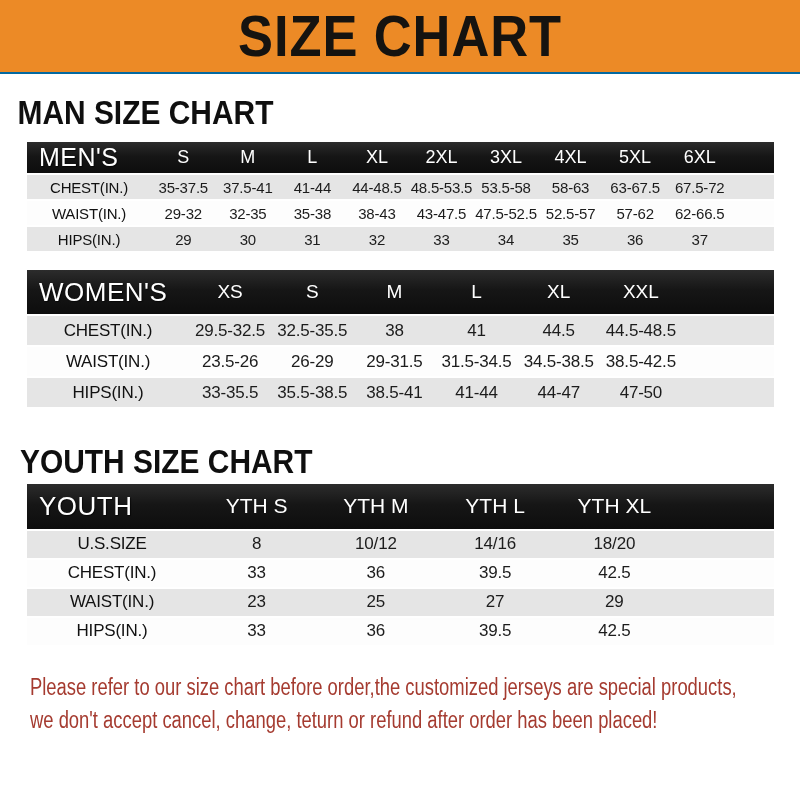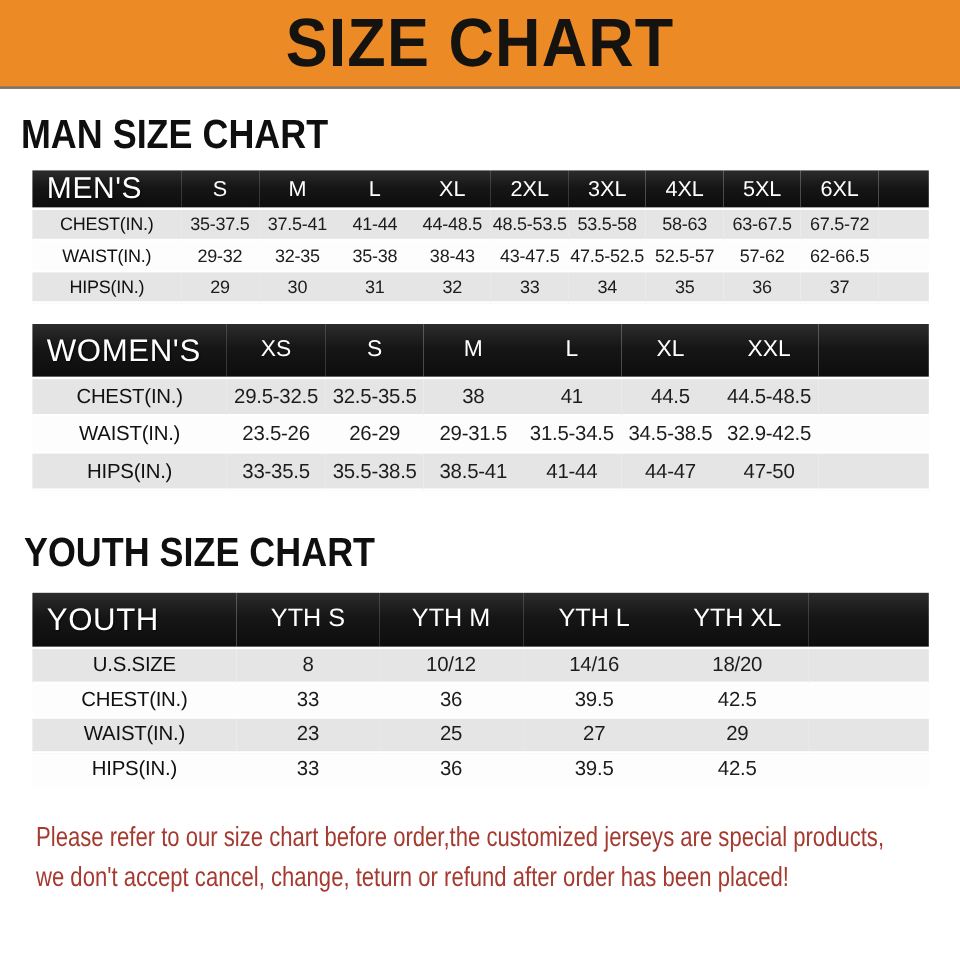--- a/index.html
+++ b/index.html
@@ -1,37 +1,37 @@
 <!DOCTYPE html>
 <html style="--banner-bg: #EC8A26; --bar-bg: #161616; --row-gray: #E5E5E5; --note-red: #A53B30;"><head>
 <meta charset="utf-8">
 <style>
   html,body{margin:0;padding:0;width:800px;height:800px;overflow:hidden;background:#ffffff;
     font-family:"Liberation Sans",sans-serif;}
   .page{width:800px;height:800px;position:relative;background:#fff;}
 
   
   .banner{height:72px;background:var(--banner-bg,#EC8A26);display:flex;align-items:center;justify-content:center;
-    border-bottom:2px solid #737373;}
+    border-bottom:2px solid #0369a1;}
   .banner h1{margin:0;font-size:57px;font-weight:800;color:#151310;line-height:1;}
   .banner h1 span{display:inline-block;transform:scaleX(0.92);letter-spacing:1px;}
 
   
   .section-title{margin:0;text-align:left;line-height:1.1;}
   .section-title .condensed{display:inline-block;transform:scaleX(0.88);font-size:34px;font-weight:800;
     color:#0f0f0f;letter-spacing:0;}
   .sec-men  .section-title{margin-top:20px;}
   .sec-women .section-title{margin-top:18px;}
   .sec-youth .section-title{margin-top:34px;}
 
   
   table.size-table{table-layout:fixed;width:747px;margin-left:27px;border-collapse:separate;border-spacing:0;}
   .sec-men  table.size-table{margin-top:11px;}
   .sec-women table.size-table{margin-top:17px;}
-  .sec-youth table.size-table{margin-top:13px;}
+  .sec-youth table.size-table{margin-top:3px;}
 
   thead th{background:linear-gradient(180deg,#2c2c2c 0%,var(--bar-bg,#161616) 45%,#0d0d0d 100%);
     color:#fff;border-bottom:2px solid #fff;font-weight:400;text-align:center;padding:0;}
   th.corner{font-weight:400;text-align:left;padding-left:12px;letter-spacing:.5px;
     text-shadow:1px 1px 1px rgba(0,0,0,.6);}
   th.filler,td.filler{padding:0;}
 
   .t-men  thead th{height:31px;font-size:18px;}
   .t-men  th.corner{font-size:25px;}
   .t-men  th.label{width:112px;} .t-men  th.filler{width:42px;}
@@ -151,21 +151,21 @@
             <td class="val">44.5-48.5</td>
             <td class="filler"></td>
           </tr>
           <tr class="white">
             <td class="label">WAIST(IN.)</td>
             <td class="val">23.5-26</td>
             <td class="val">26-29</td>
             <td class="val">29-31.5</td>
             <td class="val">31.5-34.5</td>
             <td class="val">34.5-38.5</td>
-            <td class="val">32.9-42.5</td>
+            <td class="val">38.5-42.5</td>
             <td class="filler"></td>
           </tr>
           <tr class="gray">
             <td class="label">HIPS(IN.)</td>
             <td class="val">33-35.5</td>
             <td class="val">35.5-38.5</td>
             <td class="val">38.5-41</td>
             <td class="val">41-44</td>
             <td class="val">44-47</td>
             <td class="val">47-50</td>

